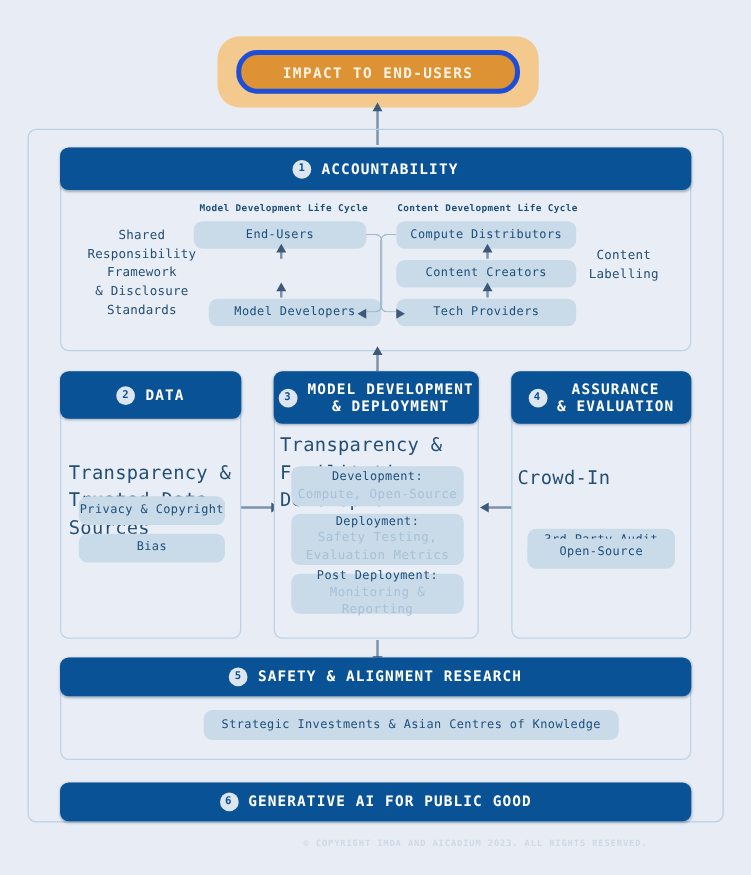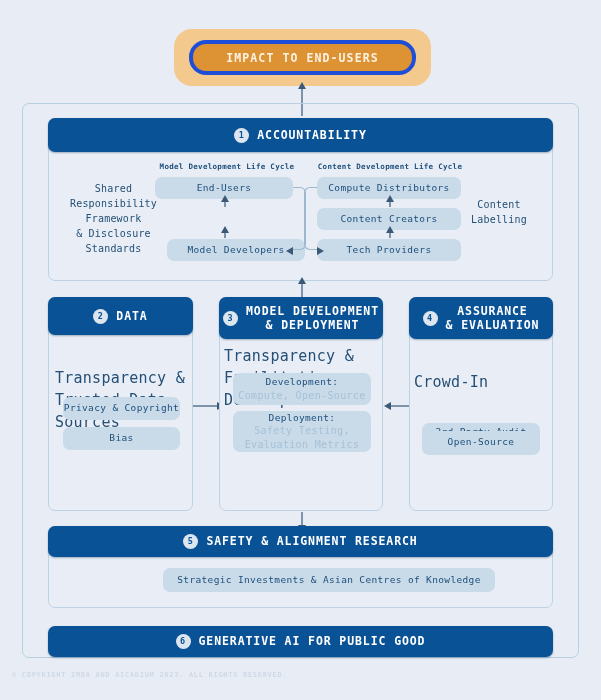--- a/index.html
+++ b/index.html
@@ -120,22 +120,22 @@
   .bracket::after {
     content: ""; position: absolute; bottom: -5.5px;
     border-top: 4.5px solid transparent;
     border-bottom: 4.5px solid transparent;
   }
   .bracket.left-b::after  { left: -7px; border-right: 7px solid #3c5a78; }
   .bracket.right-b::after { right: -7px; border-left: 7px solid #3c5a78; }
 
   .footer {
     position: absolute; left: 0; top: 671px; width: 518px;
-    text-align: left; color: #cfd9e6; font-size: 7px;
-    letter-spacing: 0.7px; font-weight: bold; padding-left: 12px;
+    text-align: right; color: #cfd9e6; font-size: 7px;
+    letter-spacing: 0.7px; font-weight: bold;
   }
 </style>
 </head>
 <body>
 
 <div class="page">
 
   <div class="impact-outer">
     <div class="impact-inner">IMPACT TO END-USERS</div>
   </div>
@@ -205,20 +205,24 @@
 Facilitative Development</div>
     <div class="pill" style="position:absolute; left:13px; top:75px; width:138px; height:32px;">
       <span>Development:</span>
       <span class="sub">Compute, Open-Source</span>
     </div>
     <div class="pill" style="position:absolute; left:13px; top:113px; width:138px; height:41px;">
       <span>Deployment:</span>
       <span class="sub" style="white-space:pre-line;">Safety Testing,
 Evaluation Metrics</span>
     </div>
+    <div class="pill" style="position:absolute; left:13px; top:161px; width:138px; height:32px;">
+      <span>Post Deployment:</span>
+      <span class="sub">Monitoring &amp; Reporting</span>
+    </div>
   </div>
 
   <div class="h-arrow left" style="left:390px; top:405px; width:25px;"></div>
   <div class="v-arrow down" style="left:301px; top:512px; height:14px;"></div>
 
   <div class="panel" style="left:409px; top:297px; width:144px; height:214px;">
     <div class="panel-head" style="width:144px; height:42px;">
       <span class="badge">4</span>
       <span class="head-label" style="white-space:pre-line;">ASSURANCE
 &amp; EVALUATION</span>

